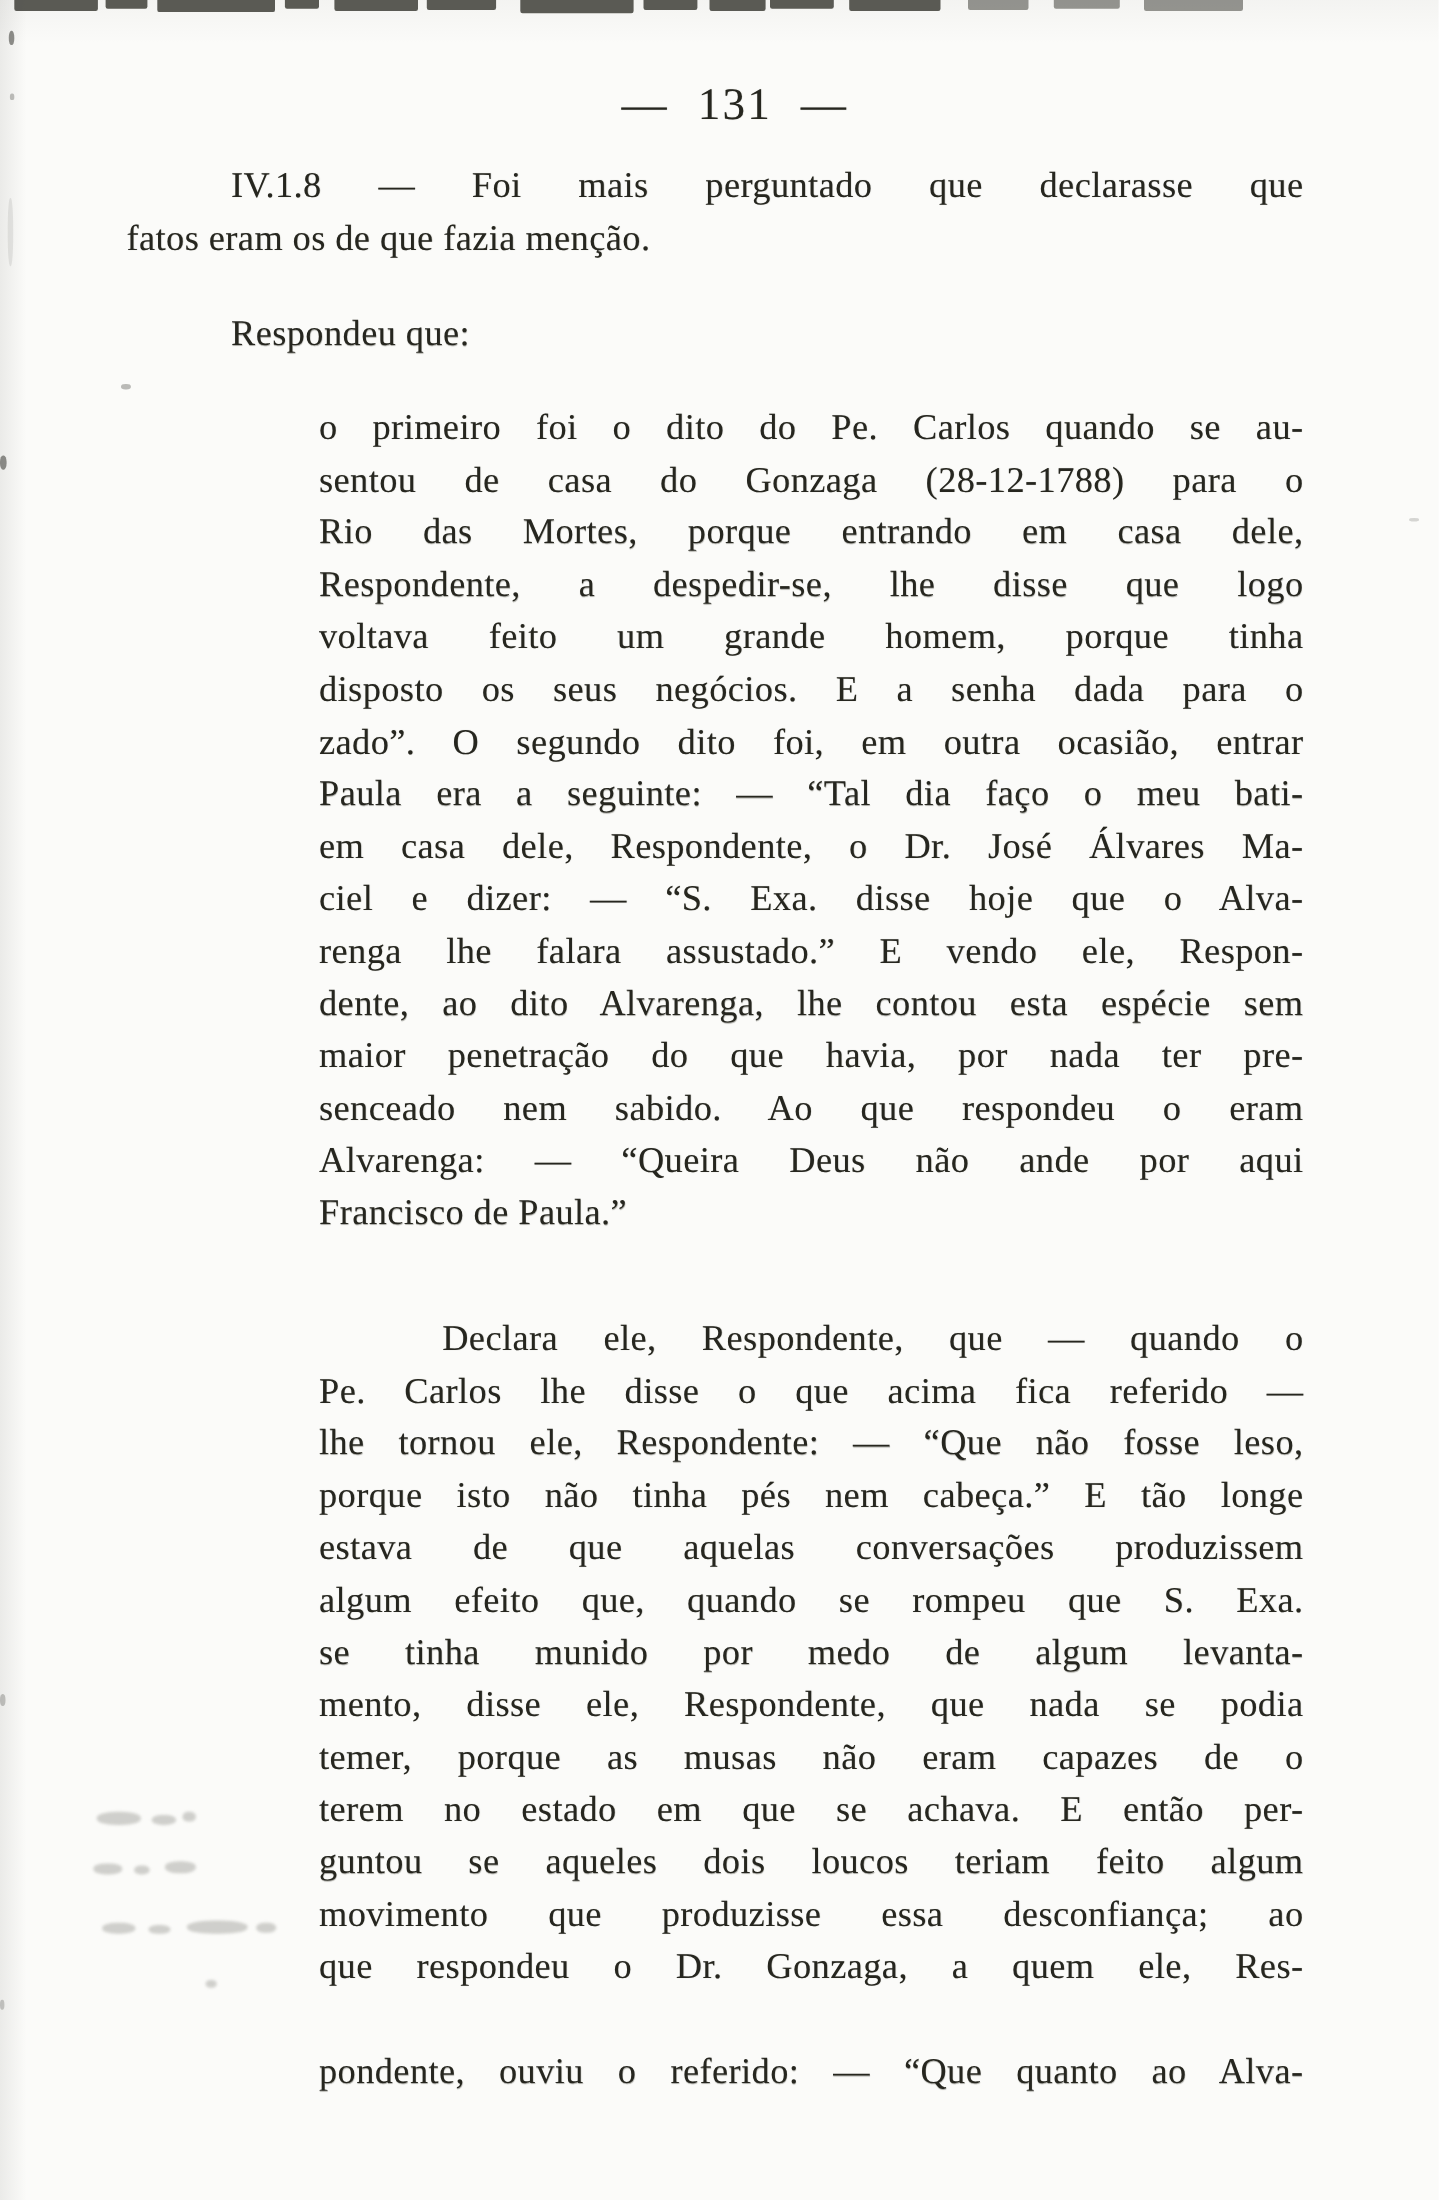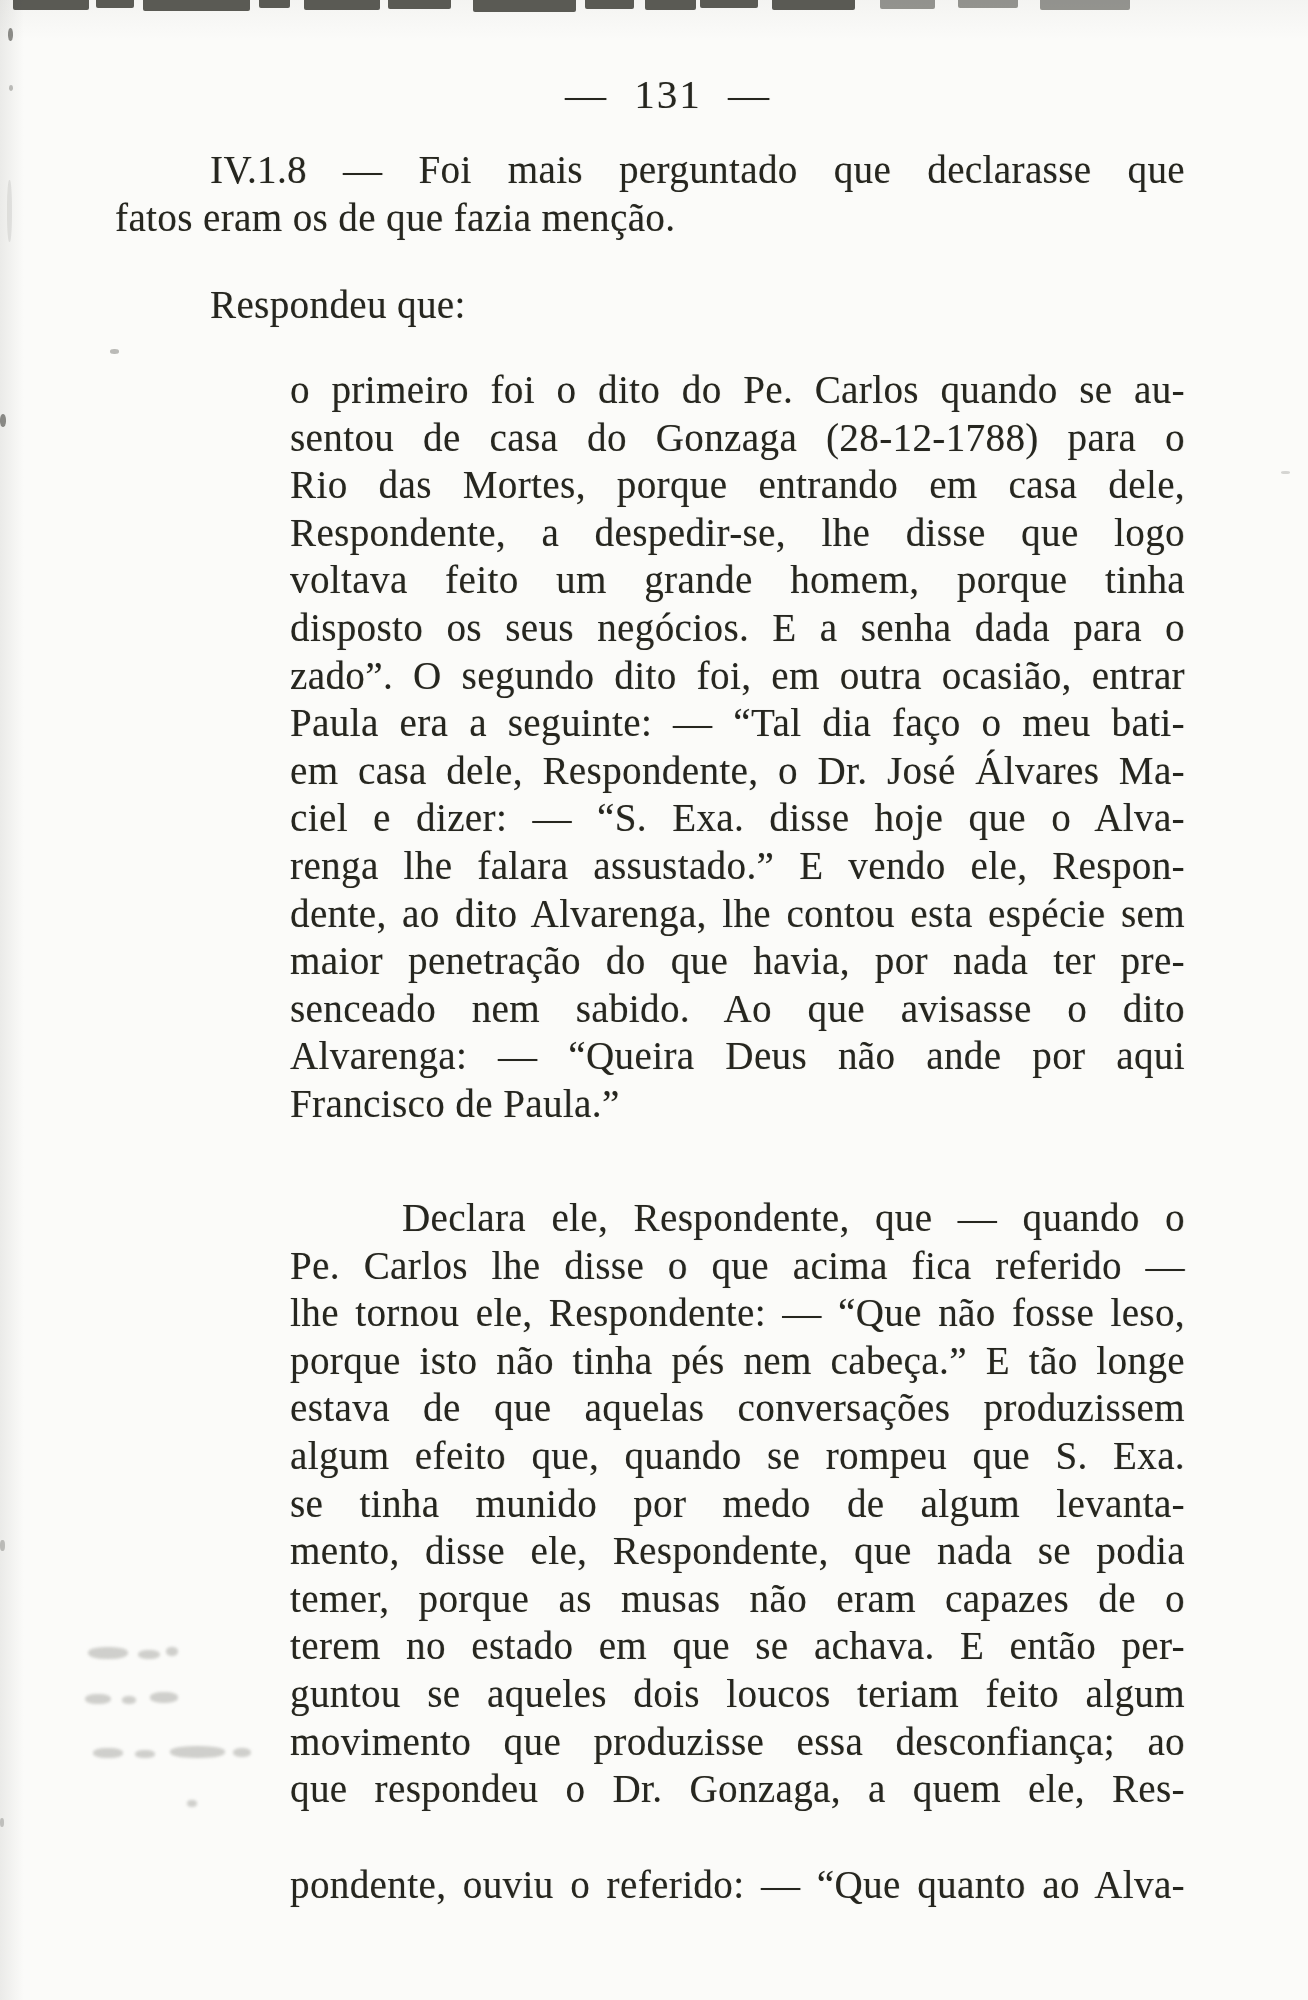--- a/index.html
+++ b/index.html
@@ -23,21 +23,21 @@
     position: absolute; inset: 0;
     background:
       linear-gradient(90deg, rgba(90,90,85,0.10), rgba(0,0,0,0) 24px),
       linear-gradient(180deg, rgba(60,60,55,0.04), rgba(0,0,0,0) 40px);
     pointer-events: none;
   }
 
   
   .txt {
     position: absolute;
-    font-size: 39px;
+    font-size: 33px;
     line-height: 47.6px;
     letter-spacing: 0.4px;
     text-shadow: 0.3px 0.3px 0.7px rgba(45,45,35,0.38);
   }
   .line { text-align: justify; text-align-last: justify; }
   .block .line:last-child { text-align-last: left; }
   .block.justify-all .line:last-child { text-align-last: justify; margin-top: 48px; }
 
   .page-number {
     position: absolute;
@@ -125,21 +125,21 @@
       <div class="line">Respondente, a despedir-se, lhe disse que logo</div>
       <div class="line">voltava feito um grande homem, porque tinha</div>
       <div class="line">disposto os seus negócios. E a senha dada para o</div>
       <div class="line">zado”. O segundo dito foi, em outra ocasião, entrar</div>
       <div class="line">Paula era a seguinte: — “Tal dia faço o meu bati-</div>
       <div class="line">em casa dele, Respondente, o Dr. José Álvares Ma-</div>
       <div class="line">ciel e dizer: — “S. Exa. disse hoje que o Alva-</div>
       <div class="line">renga lhe falara assustado.” E vendo ele, Respon-</div>
       <div class="line">dente, ao dito Alvarenga, lhe contou esta espécie sem</div>
       <div class="line">maior penetração do que havia, por nada ter pre-</div>
-      <div class="line">senceado nem sabido. Ao que avisasse o dito</div>
+      <div class="line">senceado nem sabido. Ao que respondeu o eram</div>
       <div class="line">Alvarenga: — “Queira Deus não ande por aqui</div>
       <div class="line">Francisco de Paula.”</div>
     </div>
 
   <div class="txt block declaration justify-all">
       <div class="line">Declara ele, Respondente, que — quando o</div>
       <div class="line">Pe. Carlos lhe disse o que acima fica referido —</div>
       <div class="line">lhe tornou ele, Respondente: — “Que não fosse leso,</div>
       <div class="line">porque isto não tinha pés nem cabeça.” E tão longe</div>
       <div class="line">estava de que aquelas conversações produzissem</div>

